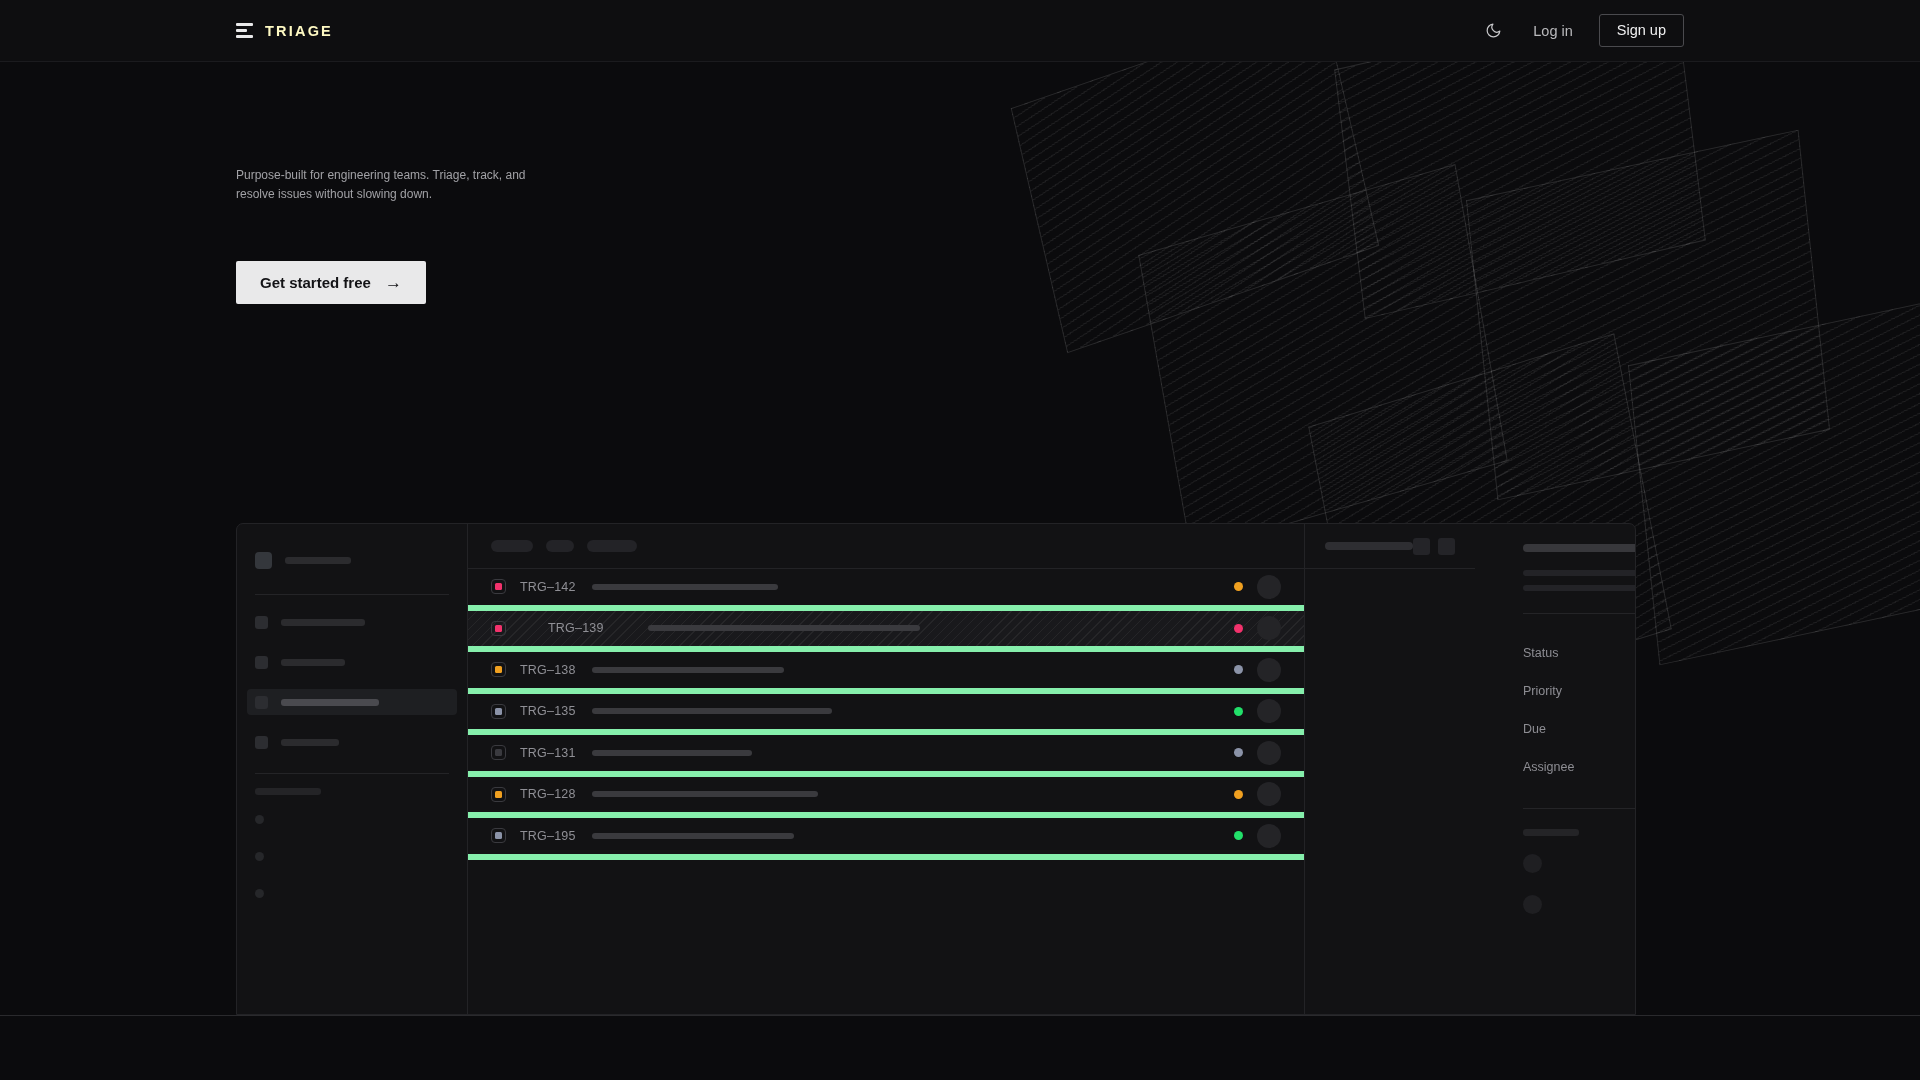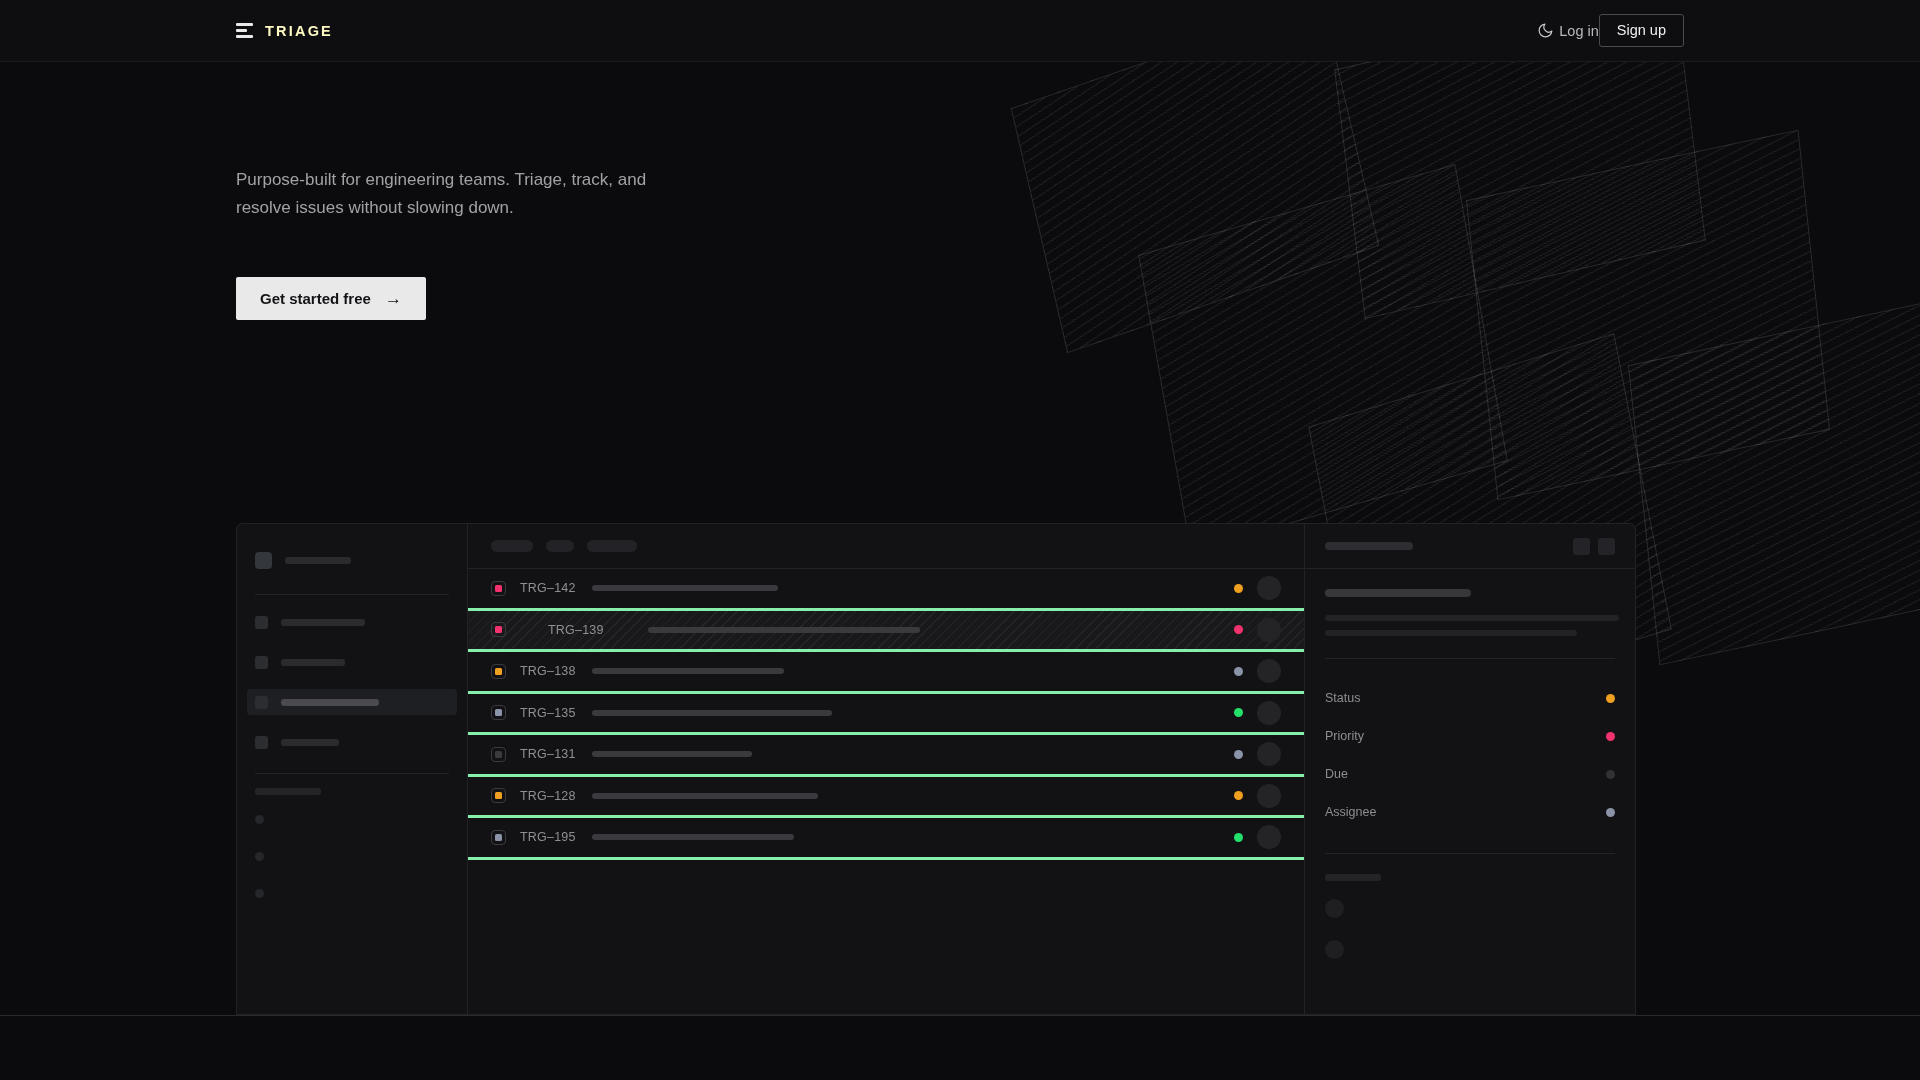--- a/index.html
+++ b/index.html
@@ -40,21 +40,21 @@
   .brand{ position:absolute; left:236px; display:flex; align-items:center; gap:12px; }
   .brand-mark{ width:17px; height:17px; position:relative; }
   .brand-mark i{ position:absolute; left:0; height:3px; background:#e9e9ea; border-radius:1px; }
   .brand-mark i:nth-child(1){ top:1px;  width:17px; }
   .brand-mark i:nth-child(2){ top:7px;  width:11px; }
   .brand-mark i:nth-child(3){ top:13px; width:17px; }
   .brand-text{
     color:#fef9c3; font-size:14.5px; font-weight:700; letter-spacing:2.2px;
   }
   .header-right{
-    position:absolute; right:236px; display:flex; align-items:center; 
+    position:absolute; right:236px; display:flex; align-items:center; gap:26px;
   }
   .theme-toggle{
     width:28px; height:28px; display:flex; align-items:center; justify-content:center;
     cursor:pointer;
   }
   .theme-toggle svg{ display:block; }
   .login-link{
     color:#b9b9bc; font-size:14.5px; text-decoration:none; cursor:pointer;
   }
   .signup-btn{
@@ -63,21 +63,21 @@
     padding:8px 17px; border-radius:3px; cursor:pointer; line-height:1;
   }
 
   
   .hero{ position:absolute; left:236px; top:120px; z-index:10; }
   .hero h1{
     color:#efefef; font-size:57px; line-height:1.12; font-weight:400;
     letter-spacing:-1.4px; white-space:pre-line;
   }
   .hero-sub{
-    margin-top:46px; color:#a2a2a6; font-size:17px; line-height:1.62;
+    margin-top:46px; color:#a2a2a6; font-size:12px; line-height:1.62;
     white-space:pre-line; max-width:480px;
   }
   .cta-btn{
     margin-top:56px; display:inline-flex; align-items:center; gap:14px;
     background:#e9e9ea; color:#131316;
     border:none; font-family:inherit; font-size:15px; font-weight:700;
     padding:0 24px; height:43px; border-radius:2px; cursor:pointer;
   }
   .cta-arrow{ font-size:17px; font-weight:400; line-height:1; }
 
@@ -110,21 +110,21 @@
 
   
   .mk-list{ flex:1 1 auto; border-right:1px solid #232326; display:flex; flex-direction:column; }
   .mk-toolbar{
     height:45px; flex:0 0 45px; border-bottom:1px solid #232326;
     display:flex; align-items:center; gap:13px; padding:0 23px;
   }
   .chip{ height:12px; border-radius:6px; background:#232327; }
   .row{
     height:41.5px; display:flex; align-items:center; padding:0 23px;
-    border-bottom:3px solid #86efac; position:relative; cursor:pointer;
+    border-bottom:6px solid #86efac; position:relative; cursor:pointer;
   }
   .row.hl{
     background-color:#19191c;
     background-image:repeating-linear-gradient(
         -45deg,
         rgba(255,255,255,0.055) 0px,
         rgba(255,255,255,0.055) 1px,
         rgba(0,0,0,0) 1px,
         rgba(0,0,0,0) 7px);
     gap:28px;
@@ -137,21 +137,21 @@
   .row-id{
     margin-left:14px; width:60px; flex:0 0 60px;
     color:#8f8f95; font-size:12.5px; letter-spacing:0.2px;
   }
   .row-title{ margin-left:12px; height:6px; border-radius:3px; background:#3a3a3e; }
   .row-right{ margin-left:auto; display:flex; align-items:center; gap:14px; }
   .row-status{ width:9px; height:9px; border-radius:50%; }
   .row-avatar{ width:24px; height:24px; border-radius:50%; background:#242427; }
 
   
-  .mk-detail{ width:330px; flex:0 0 330px; display:flex; flex-direction:column; }
+  .mk-detail{ width:330px; flex:0 0 330px; display:flex; flex-direction:row;gap:28px; }
   .dt-head{
     height:45px; flex:0 0 45px; border-bottom:1px solid #232326;
     display:flex; align-items:center; padding:0 20px;
   }
   .dt-head-sk{ width:88px; height:8px; border-radius:4px; background:#2e2e32; }
   .dt-head-btns{ margin-left:auto; display:flex; gap:8px; }
   .dt-btn{ width:17px; height:17px; border-radius:3px; background:#242428; cursor:pointer; }
   .dt-body{ padding:20px; }
   .dt-title{ width:146px; height:8px; border-radius:4px; background:#37373b; margin-bottom:18px; }
   .dt-line{ height:6px; border-radius:3px; background:#232327; margin-bottom:9px; }

